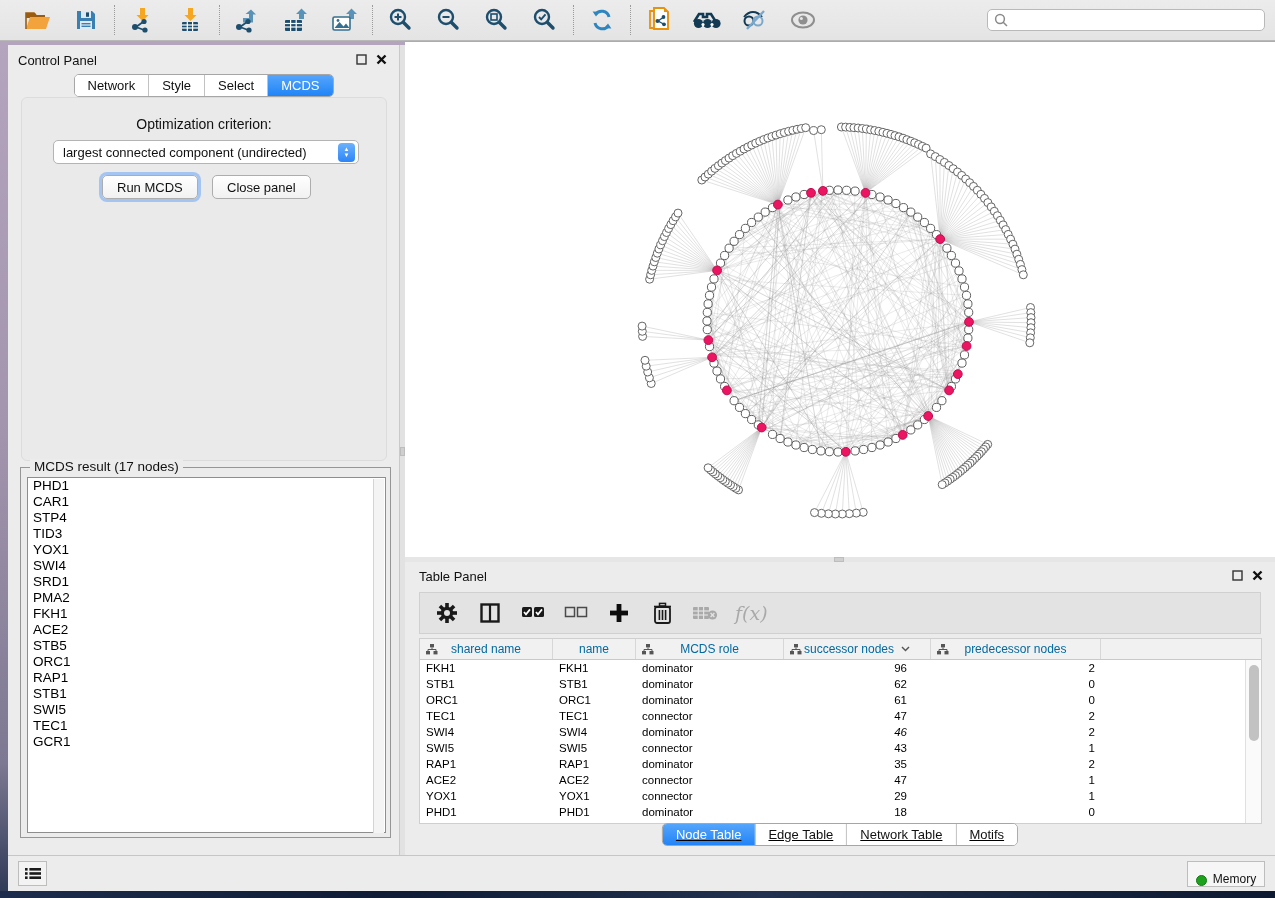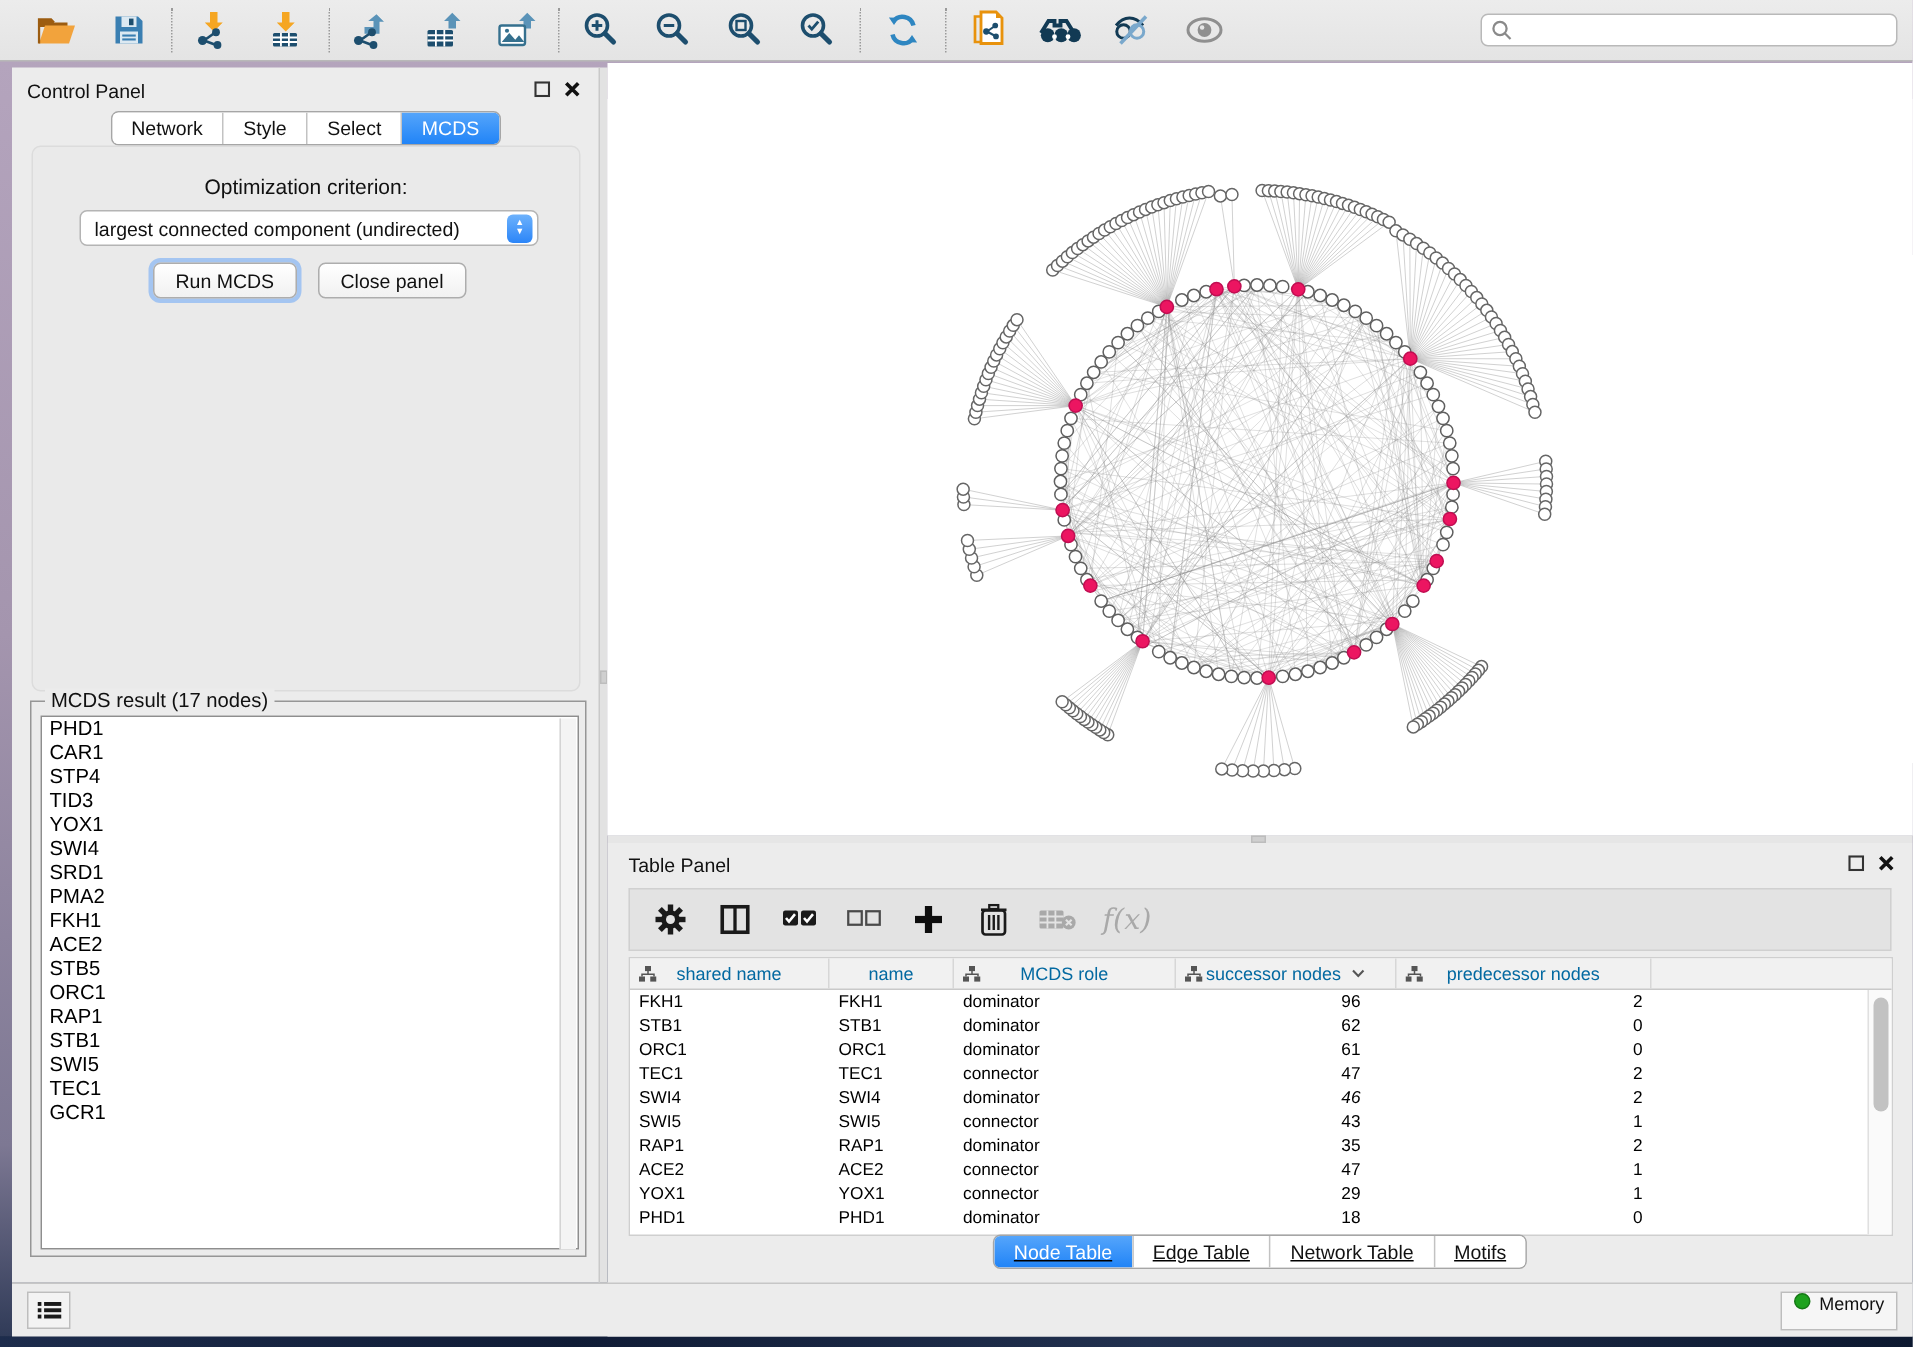--- a/index.html
+++ b/index.html
@@ -91,21 +91,21 @@
   #nt-thumb{position:absolute;left:2.5px;top:5px;width:10px;height:76px;border-radius:5px;background:#c2c2c2;}
   #tp-tabs{position:absolute;left:50%;transform:translateX(-50%);top:261px;text-decoration:underline;}
   
   #status-bar{left:8px;top:855px;width:1267px;height:36px;background:#ececec;border-top:1px solid #c6c6c6;
     display:flex;align-items:center;padding:0 10px;}
   #left-strip{left:0;top:41px;width:8px;height:850px;
     background:linear-gradient(180deg,#b4a4bd,#a495ae 45%,#7d7893 85%,#303b58);}
   #status-list-btn{width:29px;height:25px;border:1px solid #bdbdbd;background:#f3f3f3;
     display:flex;align-items:center;justify-content:center;}
   #memory-btn{margin-left:auto;width:78px;height:26px;border:1px solid #bdbdbd;background:#f6f6f6;
-    display:flex;align-items:flex-start;justify-content:center;gap:6px;font-size:12px;color:#111;}
+    display:flex;align-items:flex-end;justify-content:center;gap:6px;font-size:12px;color:#111;}
   #memory-dot{width:11px;height:11px;border-radius:50%;background:#1da21d;border:1px solid #157815;}
 </style>
 </head>
 <body>
 
 <div id="wallpaper" class="abs"></div>
 <div id="left-strip" class="abs"></div>
 <div id="bottom-strip" class="abs"></div>
 
 <div id="toolbar" class="abs">

